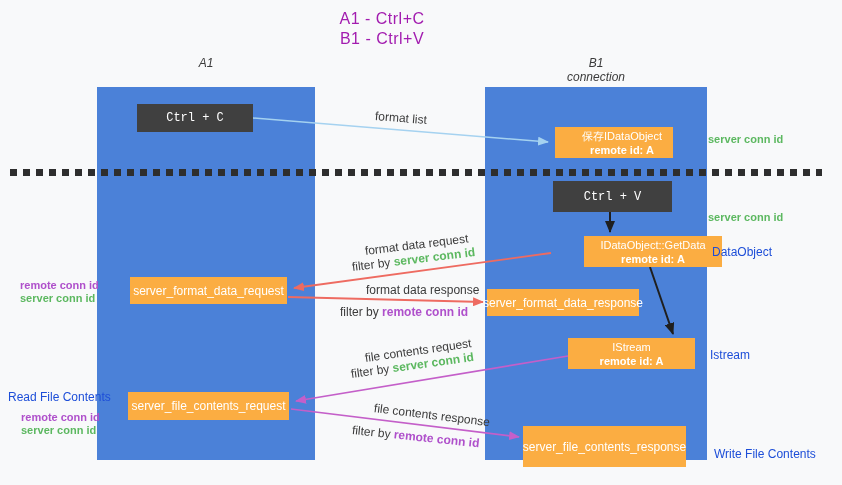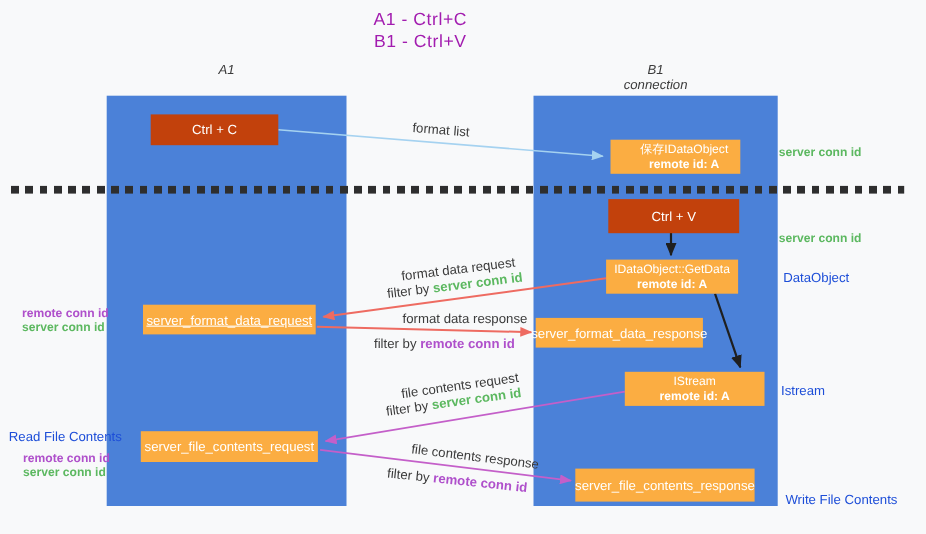--- a/index.html
+++ b/index.html
@@ -49,34 +49,34 @@
   svg.arrows { position:absolute; left:0; top:0; z-index:2; }
 
   
   .node {
     position:absolute; z-index:3;
     display:flex; flex-direction:column; align-items:center; justify-content:center;
     color:#fff; text-align:center;
     font-size:12px; line-height:14px;
     background:#fbad42;
   }
-  .node.green { background:#c2410c; }
+  .node.green { background:#404040;font-family:Liberation Mono, monospace; }
   .node .l2 { font-size:11px;font-weight:bold; }
   .node .l1 { font-size:11px; }
   .node.single { font-size:12px; }
 
   .n-ctrl-c   { left:137px; top:104px; width:116px; height:28px; }
   .n-save     { left:555px; top:127px; width:118px; height:31px;padding-left:16px; }
   .n-ctrl-v   { left:553px; top:181px; width:119px; height:31px; }
-  .n-getdata  { left:551px; top:236px; width:120px; height:31px; }
-  .n-fmt-req  { left:130px; top:277px; width:157px; height:27px;text-decoration:underline; }
+  .n-getdata  { left:584px; top:236px; width:138px; height:31px; }
+  .n-fmt-req  { left:130px; top:277px; width:157px; height:27px; }
   .n-fmt-resp { left:487px; top:289px; width:152px; height:27px; }
   .n-istream  { left:568px; top:338px; width:127px; height:31px; }
   .n-file-req { left:128px; top:392px; width:161px; height:28px; }
-  .n-file-resp{ left:523px; top:426px; width:163px; height:30px; }
+  .n-file-resp{ left:523px; top:426px; width:163px; height:41px; }
 
   
   .side { position:absolute; z-index:4; font-size:12px; line-height:13px; color:#1d4ed8; white-space:nowrap; }
   .side.bold-green  { color:#5cb860; font-weight:bold; font-size:11px; }
   .side.bold-purple { color:#af50cb; font-weight:bold; font-size:11px; }
 
   
   .flow {
     position:absolute; z-index:4; font-size:12px; line-height:13px;
     color:#3b3b3b; white-space:nowrap;

